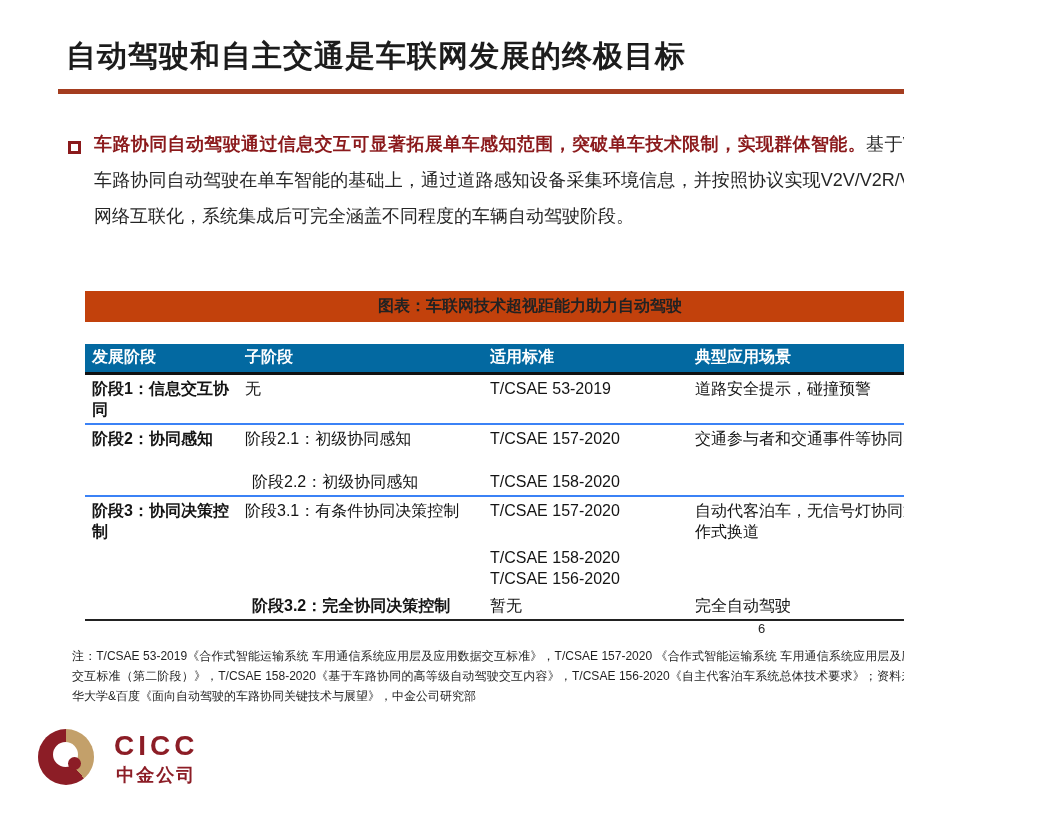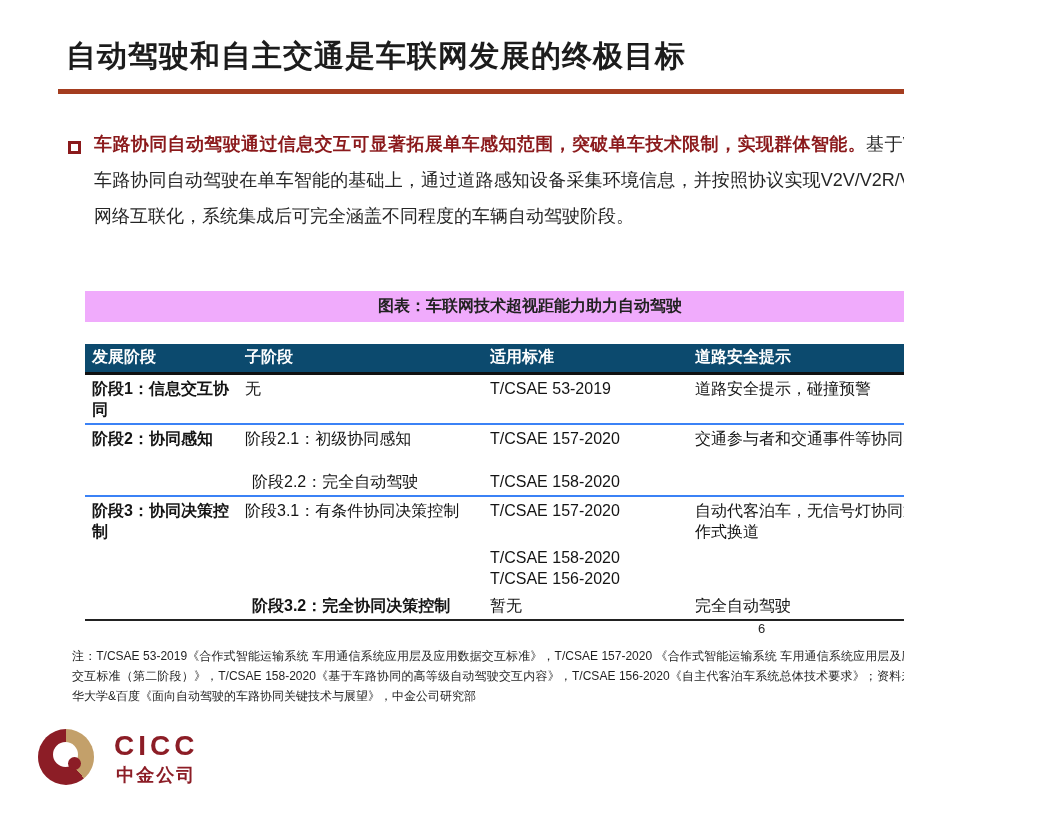--- a/index.html
+++ b/index.html
@@ -20,31 +20,31 @@
     position:absolute; left:68px; top:141px; width:13px; height:13px;
     border:3px solid #8B1A1C; background:#fff;
   }
   .intro {
     position:absolute; left:94px; top:126px; width:898px;
     font-size:18px; line-height:36px; text-align:justify; color:#262626;
   }
   .intro-bold { color:#8B1A1C; font-weight:bold; }
   .caption {
     position:absolute; left:85px; top:291px; width:890px; height:31px;
-    background:#f0abfc; display:flex; align-items:center; justify-content:center;
+    background:#c2410c; display:flex; align-items:center; justify-content:center;
     font-weight:bold; font-size:16px; color:#222222;
   }
   .table-wrap { position:absolute; left:85px; top:344px; width:890px; }
   table {
     width:890px; border-collapse:collapse; table-layout:fixed;
     font-size:16px; color:#141414; border-bottom:2px solid #222222;
   }
   col.c1{width:160px;} col.c2{width:245px;} col.c3{width:205px;} col.c4{width:280px;}
   thead th {
-    background:#0c4a6e; color:#ffffff; text-align:left; font-weight:bold;
+    background:#0369a1; color:#ffffff; text-align:left; font-weight:bold;
     height:29px; padding:0 6px 0 0; font-size:16px;
   }
   th:first-child, td:first-child { padding-left:7px; }
   tbody td { vertical-align:top; padding:3px 8px 3px 0; line-height:21px; }
   tbody.grp-first { border-top:3px solid #111111; }
   tbody.grp { border-top:2px solid #3b82f6; }
   .stage { font-weight:bold; }
   .std-first { margin-bottom:26px; }
   .note {
     position:absolute; left:72px; top:646px; width:878px;
@@ -90,40 +90,40 @@
           <col class="c1">
           <col class="c2">
           <col class="c3">
           <col class="c4">
         </colgroup>
       <thead>
         <tr>
           <th>发展阶段</th>
           <th>子阶段</th>
           <th>适用标准</th>
-          <th>道路安全提示</th>
+          <th>典型应用场景</th>
         </tr>
       </thead>
       <tbody class="grp-first">
         <tr>
           <td class="stage" style="height:45px;">阶段1：信息交互协同</td>
           <td>无</td>
           <td>T/CSAE 53-2019</td>
           <td>道路安全提示，碰撞预警</td>
         </tr>
       </tbody>
       <tbody class="grp">
         <tr>
           <td class="stage" rowspan="2">阶段2：协同感知</td>
           <td style="height:44px;">阶段2.1：初级协同感知</td>
           <td>T/CSAE 157-2020</td>
           <td>交通参与者和交通事件等协同感知</td>
         </tr>
         <tr>
-          <td style="height:26px;">阶段2.2：完全自动驾驶</td>
+          <td style="height:26px;">阶段2.2：初级协同感知</td>
           <td>T/CSAE 158-2020</td>
           <td></td>
         </tr>
       </tbody>
       <tbody class="grp">
         <tr>
           <td class="stage" rowspan="2">阶段3：协同决策控制</td>
           <td style="height:92px;margin-top:16px;">阶段3.1：有条件协同决策控制</td>
           <td>
             <div class="std-first">T/CSAE 157-2020</div>

